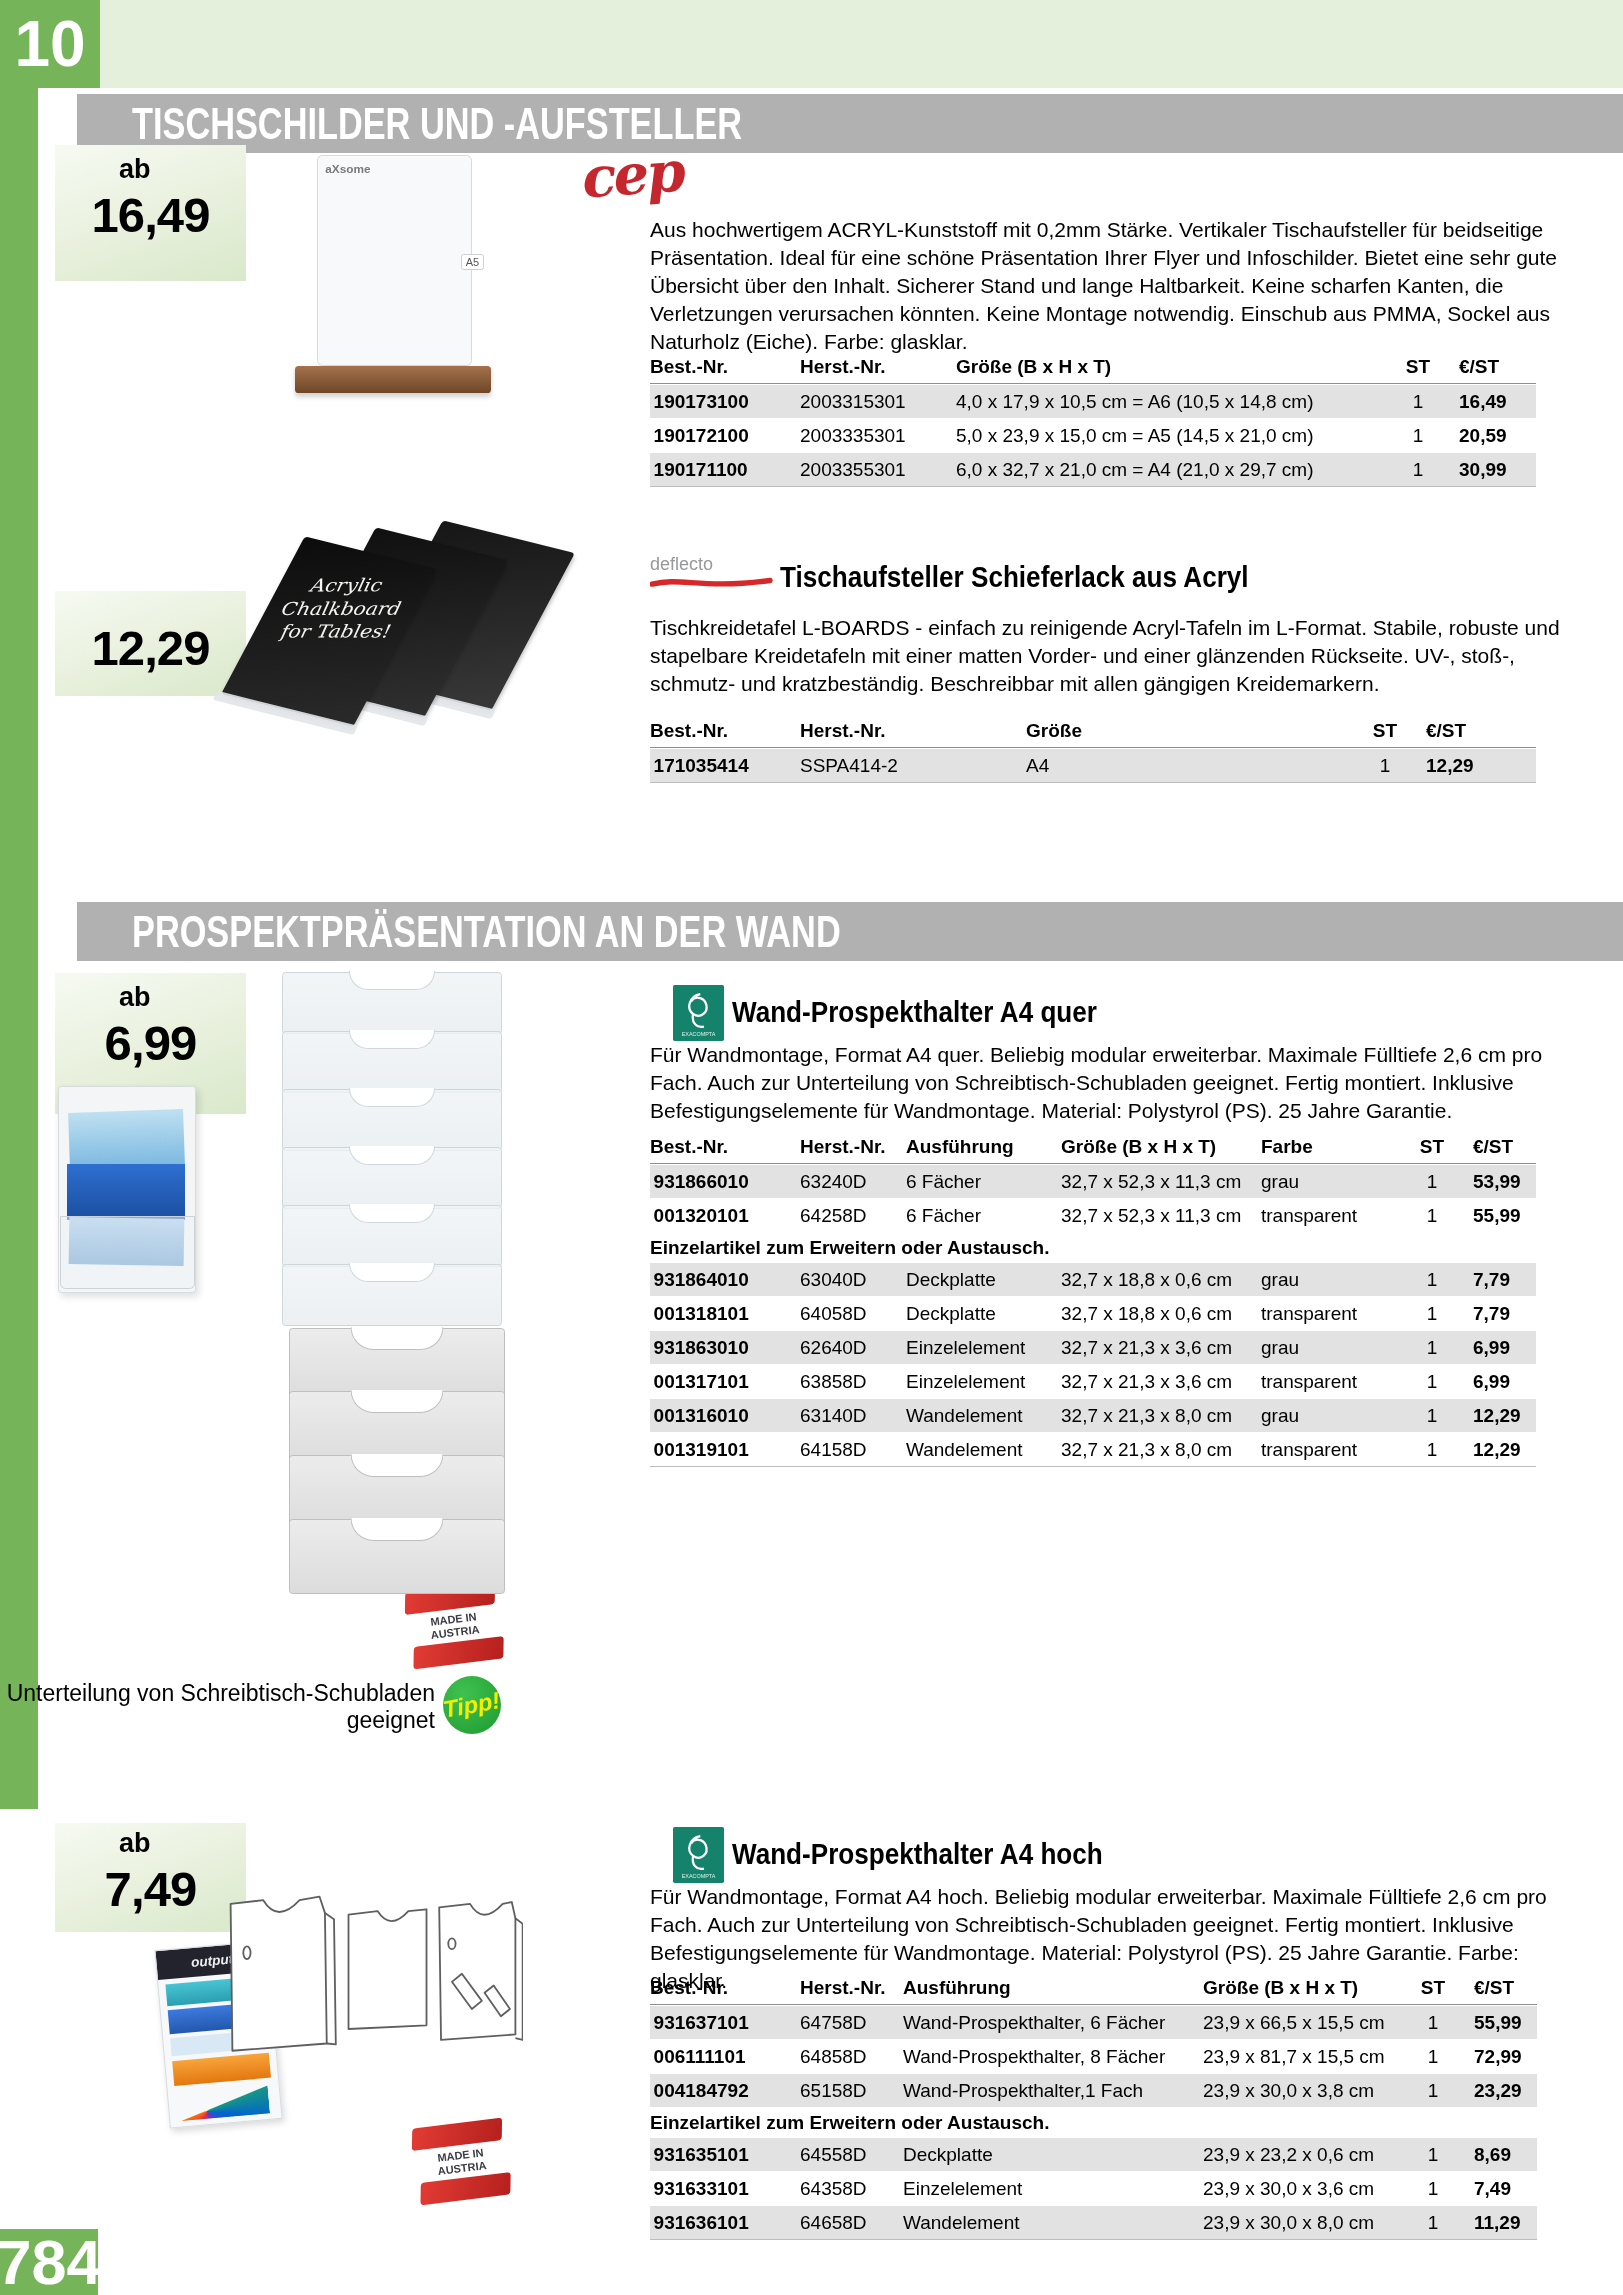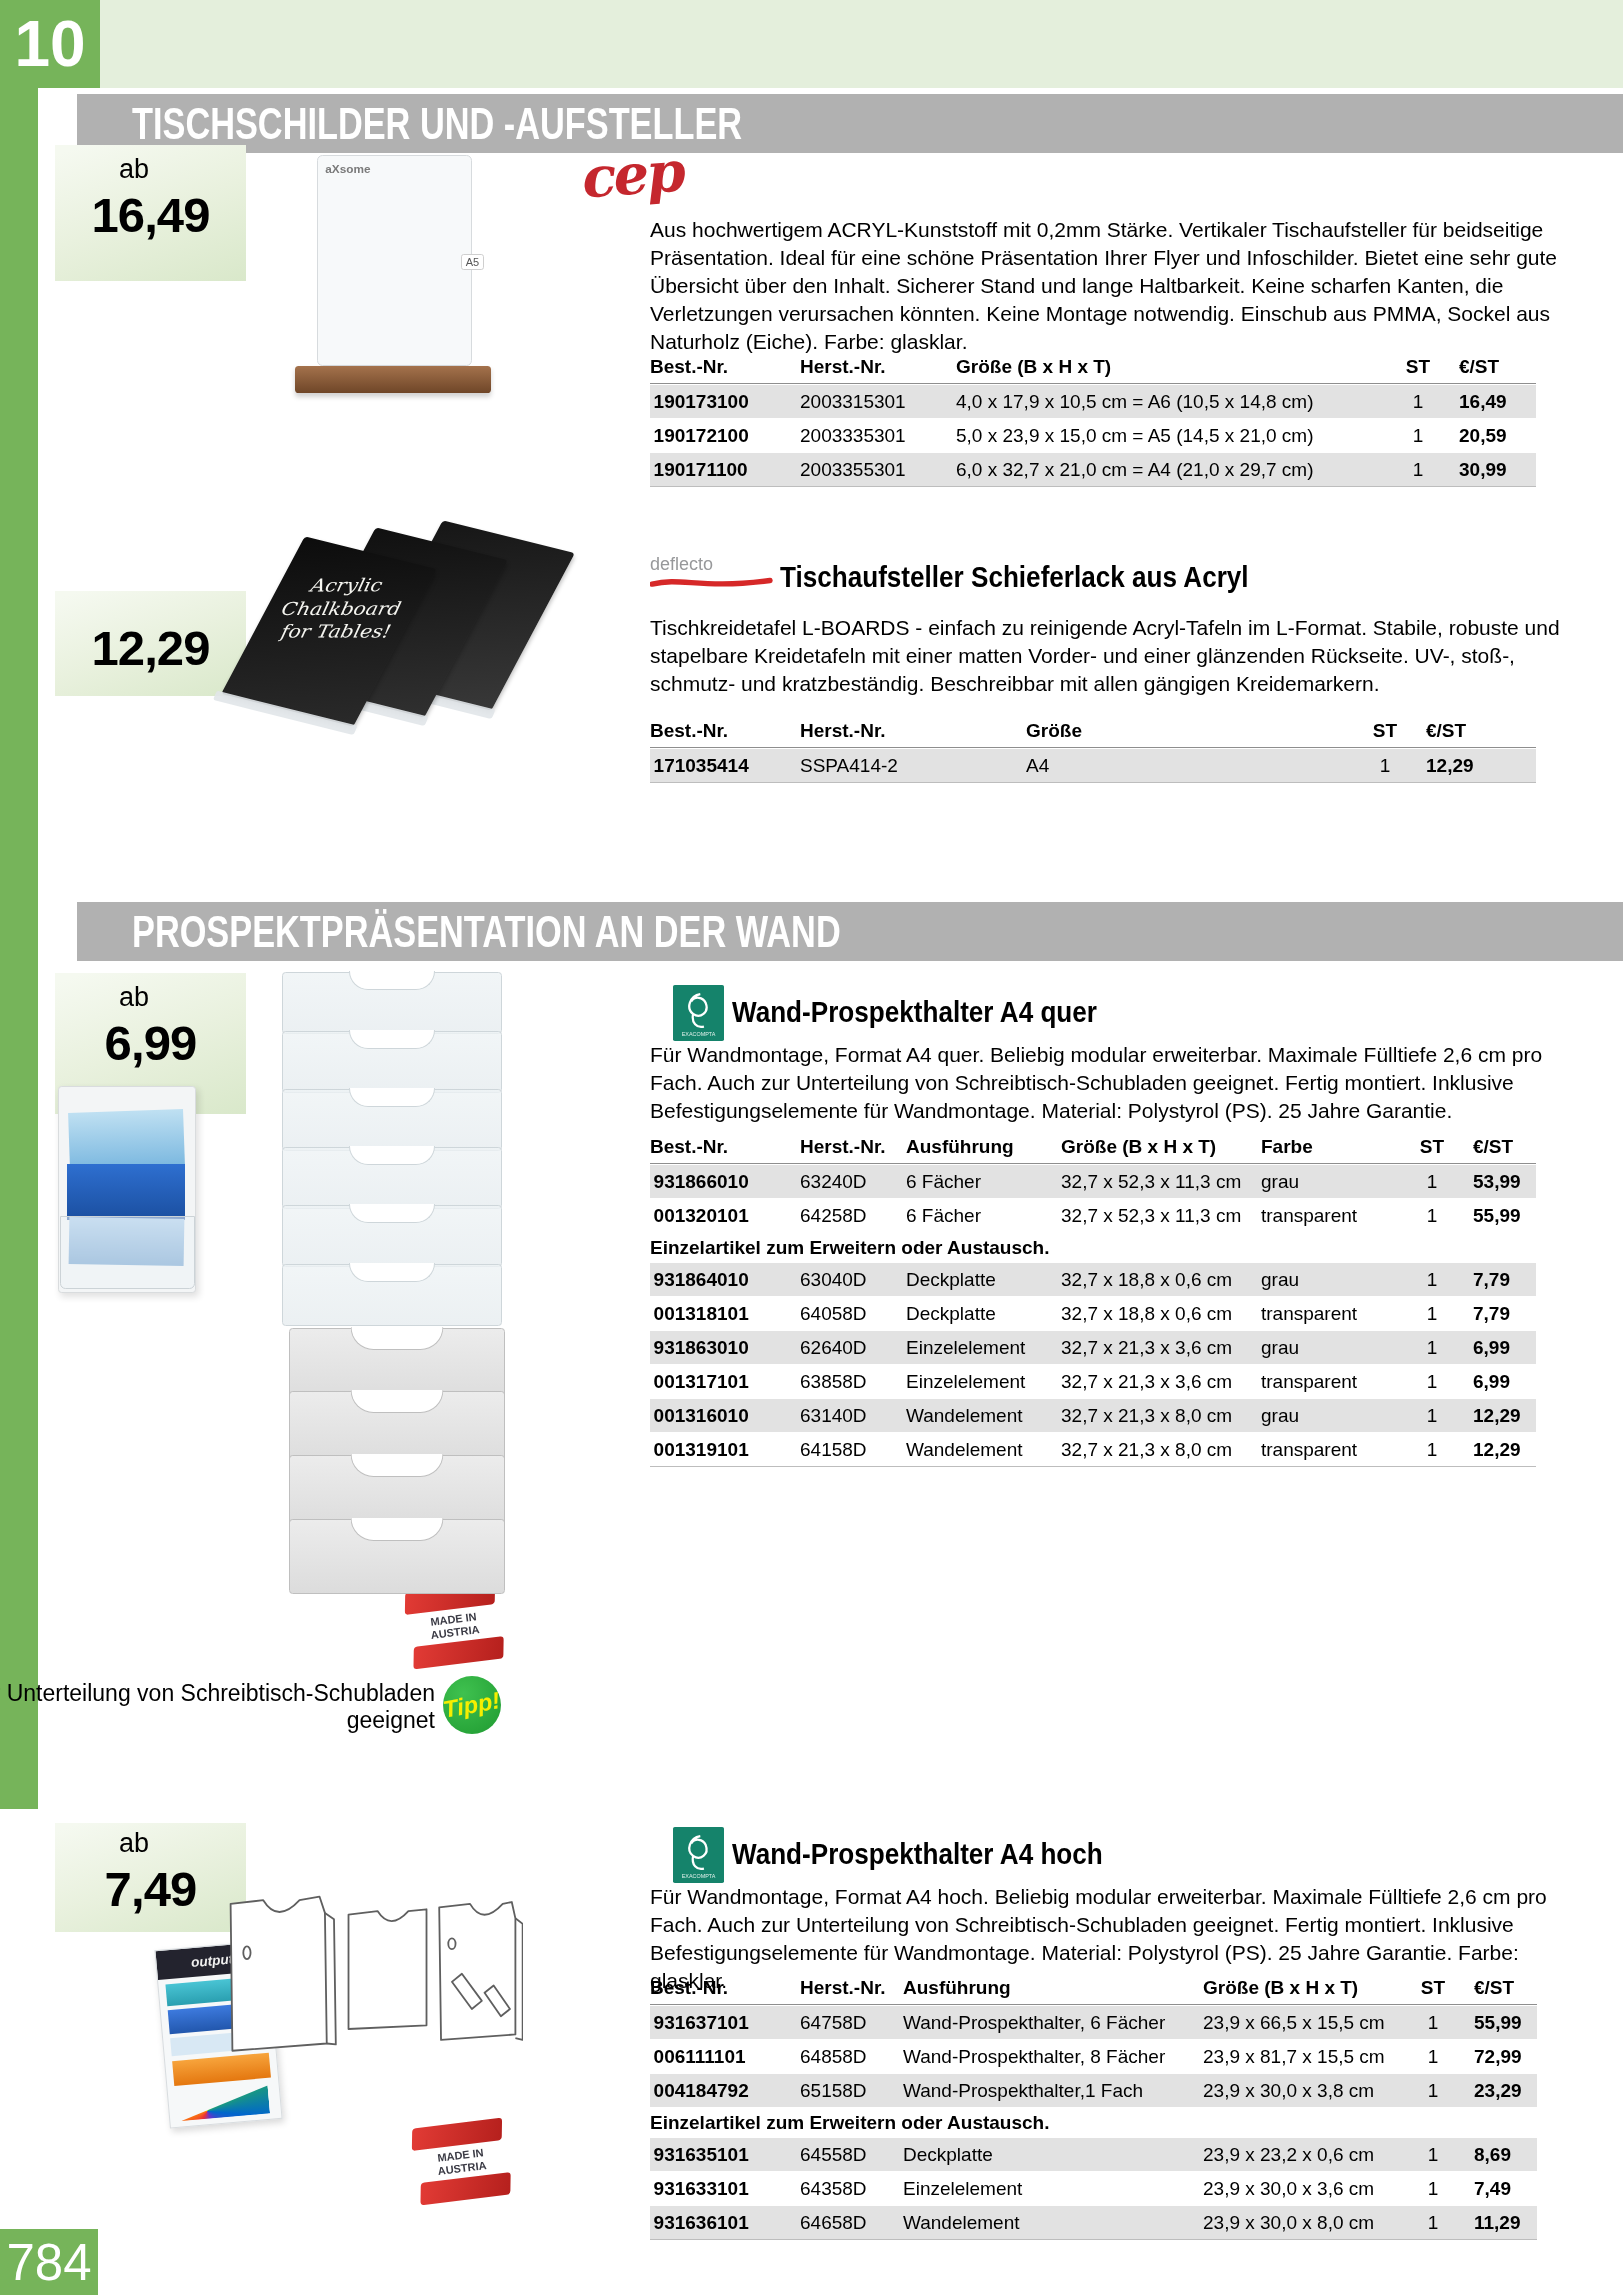--- a/index.html
+++ b/index.html
@@ -10,26 +10,26 @@
 
   
   .left-strip{left:0;top:0;width:38px;height:1809px;background:#76b45a;}
   .top-band{left:0;top:0;width:1624px;height:88px;background:#e4efdc;}
   .chapter-badge{left:0;top:0;width:100px;height:88px;background:#76b45a;color:#fff;
                  font-size:64px;font-weight:bold;display:flex;align-items:center;justify-content:center;}
   .chapter-title{left:145px;top:12.7px;font-size:58px;font-weight:bold;color:#6c6c6c;letter-spacing:-0.9px;}
   .section-bar{left:77px;width:1546px;height:59px;background:#b1b1b1;color:#fff;
                font-size:44px;font-weight:bold;line-height:59px;padding-left:55px;box-sizing:border-box;}
   .pagenum{left:0;top:2229px;width:98px;height:66px;background:#76b45a;color:#fff;
-           font-size:51px;font-weight:normal;display:flex;align-items:center;justify-content:center;}
+           font-size:63px;font-weight:bold;display:flex;align-items:center;justify-content:center;}
 
   
   .product{left:0;width:1624px;}
   .price-box{width:191px;background:linear-gradient(160deg,#f5f9f0 5%,#e9f1de 50%,#d9e8ca 100%);}
-  .price-box .ab{font-size:27px;font-weight:normal;margin:9px 0 0 64px;}
+  .price-box .ab{font-size:27px;font-weight:bold;margin:9px 0 0 64px;}
   .price-box .val{font-size:49px;font-weight:bold;text-align:center;letter-spacing:-0.9px;margin-top:1.8px;}
   .price-box .val.solo{padding-top:27px;}
   .ptitle{font-size:29px;font-weight:bold;}
   .pdesc{width:914px;font-size:21px;line-height:28px;}
 
   
   table.spec{width:886px;border-collapse:separate;border-spacing:0 1.8px;table-layout:fixed;font-size:19px;}
   table.spec th{font-size:19px;font-weight:bold;text-align:left;padding:2.7px 0 5.5px;border-bottom:1.8px solid #8e8e8e;}
   table.spec td{padding:5.5px 0;overflow:hidden;white-space:nowrap;}
   table.spec tr.shaded td{background:#e2e2e2;}

